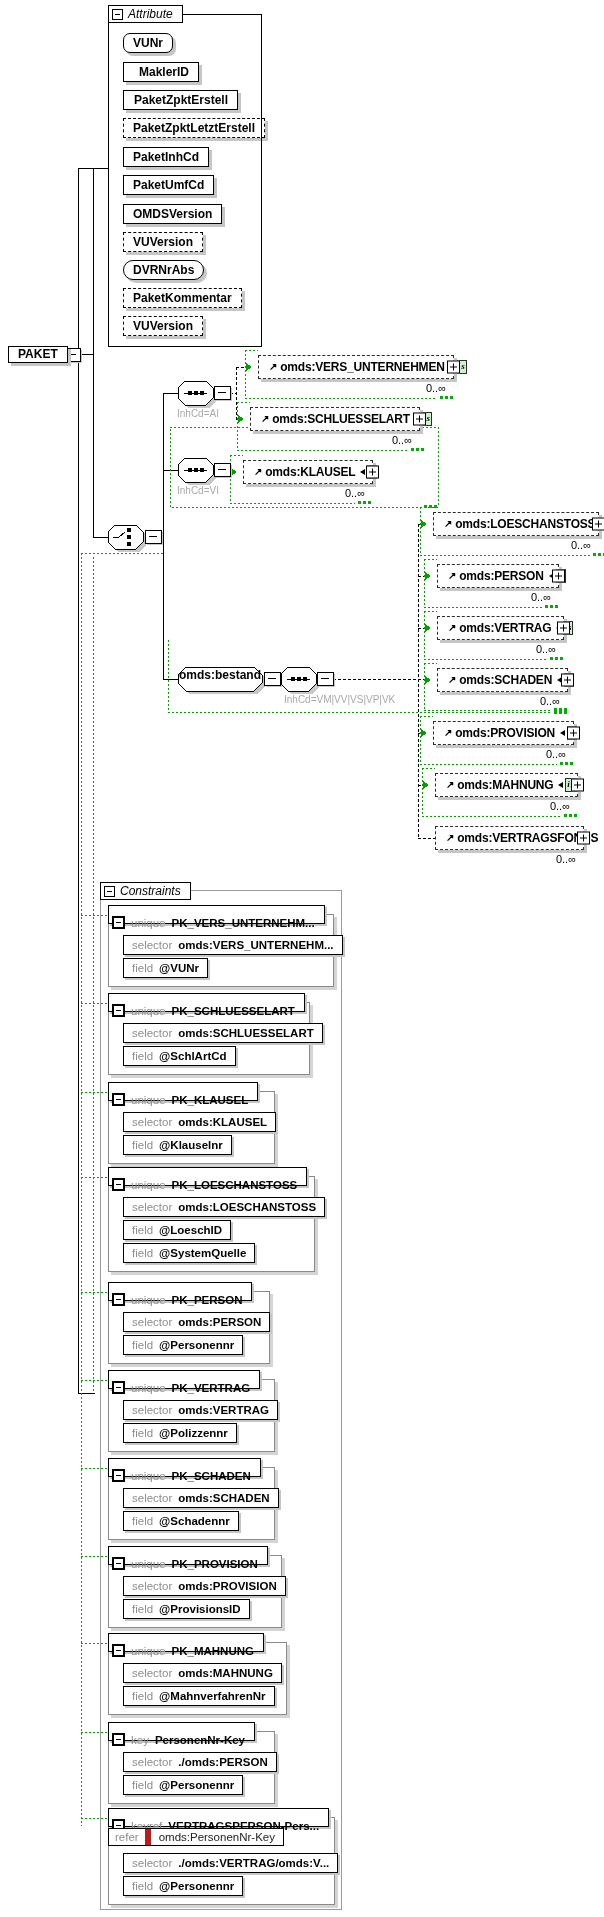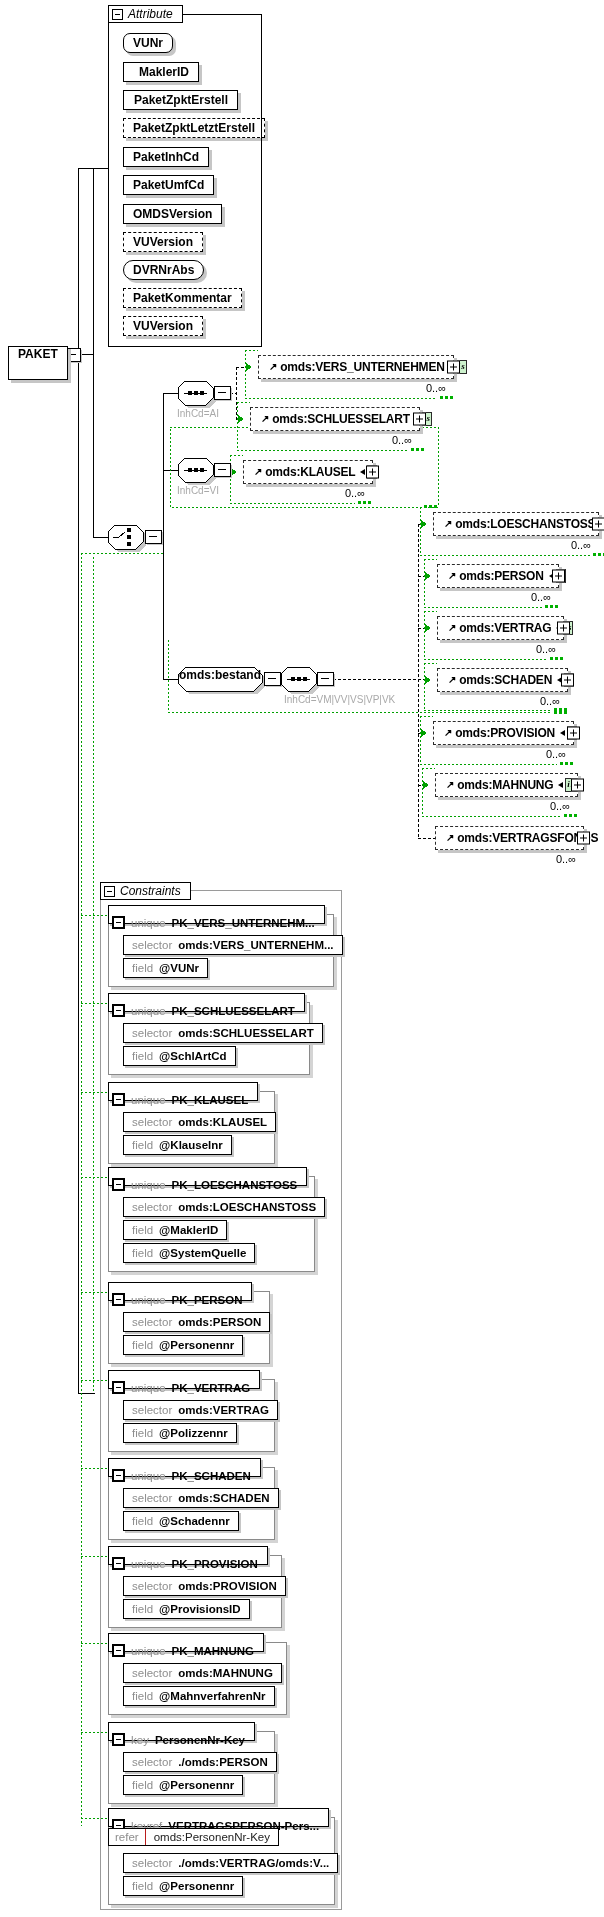--- a/index.html
+++ b/index.html
@@ -40,21 +40,21 @@
   .minusbox.big::before{left:2px;top:4px;width:5px;}
 
   
   .cframe{position:absolute;border:1px solid #8a8a8a;background:#fff;box-shadow:3px 3px 0 #d4d4d4;z-index:1;}
   .chead{position:absolute;border:1px solid #000;background:#fff;display:flex;align-items:center;gap:6px;
        height:19px;padding:16px 9px 0 3px;box-sizing:border-box;white-space:nowrap;box-shadow:2px 2px 0 #c6c6c6;z-index:2;}
   .crow{position:absolute;border:1px solid #000;background:#fff;display:flex;align-items:center;gap:6px;
        height:20px;padding:0 8px;box-sizing:border-box;white-space:nowrap;box-shadow:2px 2px 0 #c6c6c6;z-index:2;}
   .referrow{position:absolute;border:1px solid #000;background:#fff;display:flex;align-items:stretch;
        height:18px;box-sizing:border-box;white-space:nowrap;z-index:2;}
-  .referrow .lbl{padding:0 6px;display:flex;align-items:center;border-right:1px solid #b91c1c;}
+  .referrow .lbl{padding:0 6px;display:flex;align-items:center;border-right:6px solid #b91c1c;}
   .referrow .val{padding:0 8px;display:flex;align-items:center;font-size:11.5px;color:#222;}
   .gray{color:#8e8e8e;font-size:11.5px;font-weight:normal;}
   .cname{font-weight:bold;font-size:11.5px;}
   .cval{font-weight:bold;font-size:11.5px;}
 </style>
 </head>
 <body>
 
 <div id="stage">
 
@@ -170,21 +170,21 @@
   <div class="abox" style="left:123px;top:90px;padding-left:10px;">PaketZpktErstell</div>
   <div class="abox opt" style="left:123px;top:118px;">PaketZpktLetztErstell</div>
   <div class="abox" style="left:123px;top:147px;">PaketInhCd</div>
   <div class="abox" style="left:123px;top:175px;">PaketUmfCd</div>
   <div class="abox" style="left:123px;top:204px;">OMDSVersion</div>
   <div class="abox opt" style="left:123px;top:232px;">VUVersion</div>
   <div class="abox" style="left:123px;top:260px;border-radius:10px;">DVRNrAbs</div>
   <div class="abox opt" style="left:123px;top:288px;">PaketKommentar</div>
   <div class="abox opt" style="left:123px;top:316px;">VUVersion</div>
 
-  <div class="abox" style="left:8px;top:346px;height:34px;line-height:15px;">PAKET</div>
+  <div class="abox" style="left:8px;top:346px;height:17px;line-height:15px;">PAKET</div>
 
   <div class="cond" style="left:177px;top:408px;">InhCd=AI</div>
   <div class="cond" style="left:177px;top:485px;">InhCd=VI</div>
   <div class="cond" style="left:284px;top:694px;">InhCd=VM|VV|VS|VP|VK</div>
 
   <div style="position:absolute;left:178px;top:667px;width:84px;height:16px;display:flex;align-items:center;justify-content:center;font-weight:bold;font-size:12px;z-index:2;">omds:bestand</div>
 
   <div class="ebox" style="left:258px;top:355px;width:196px;">
     <span class="refarrow">↗</span>
     <span>omds:VERS_UNTERNEHMEN</span>
@@ -329,21 +329,21 @@
     <span class="minusbox big"></span>
     <span class="gray">unique</span>
     <span class="cname">PK_LOESCHANSTOSS</span>
   </div>
   <div class="crow" style="left:123px;top:1197px;">
     <span class="gray">selector</span>
     <span class="cval">omds:LOESCHANSTOSS</span>
   </div>
   <div class="crow" style="left:123px;top:1220px;">
     <span class="gray">field</span>
-    <span class="cval">@MaklerID</span>
+    <span class="cval">@LoeschID</span>
   </div>
   <div class="crow" style="left:123px;top:1243px;">
     <span class="gray">field</span>
     <span class="cval">@SystemQuelle</span>
   </div>
 
   <div class="cframe" style="left:108px;top:1291px;width:160px;height:71px;"></div>
   <div class="chead" style="left:108px;top:1282px;">
     <span class="minusbox big"></span>
     <span class="gray">unique</span>

